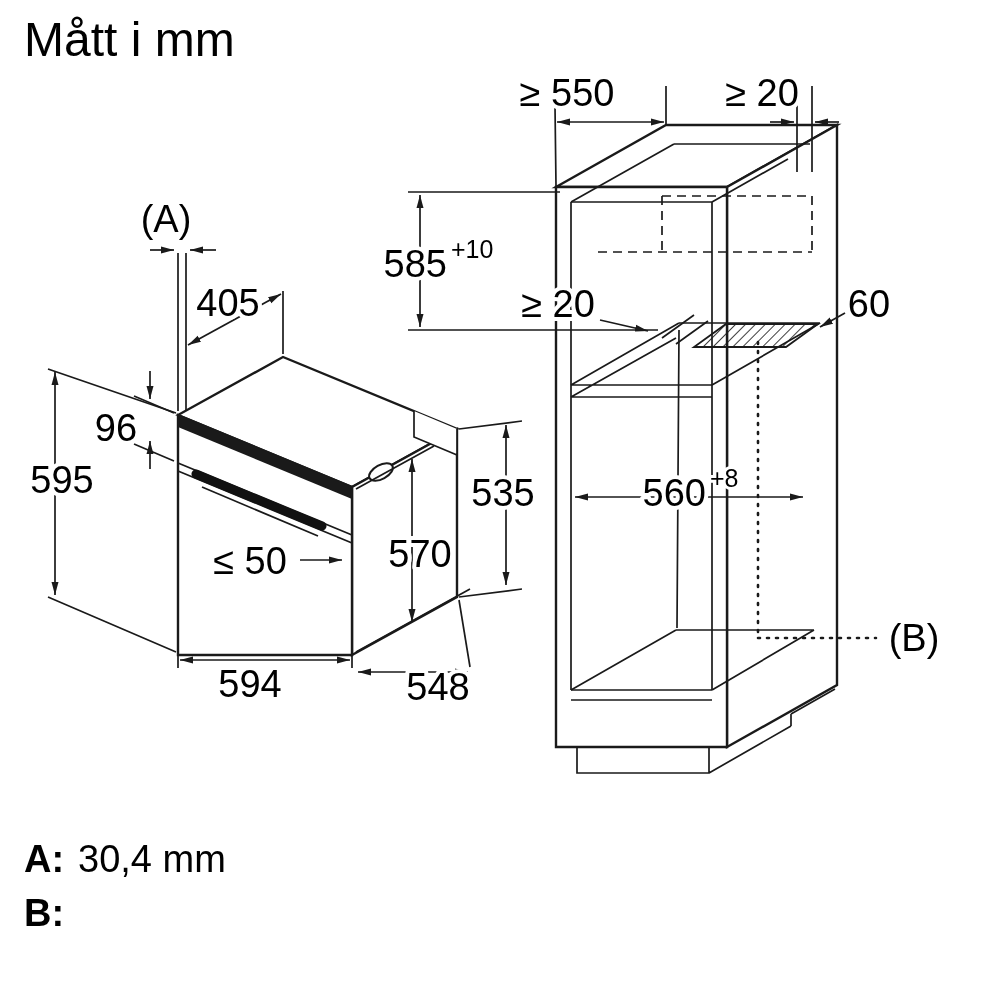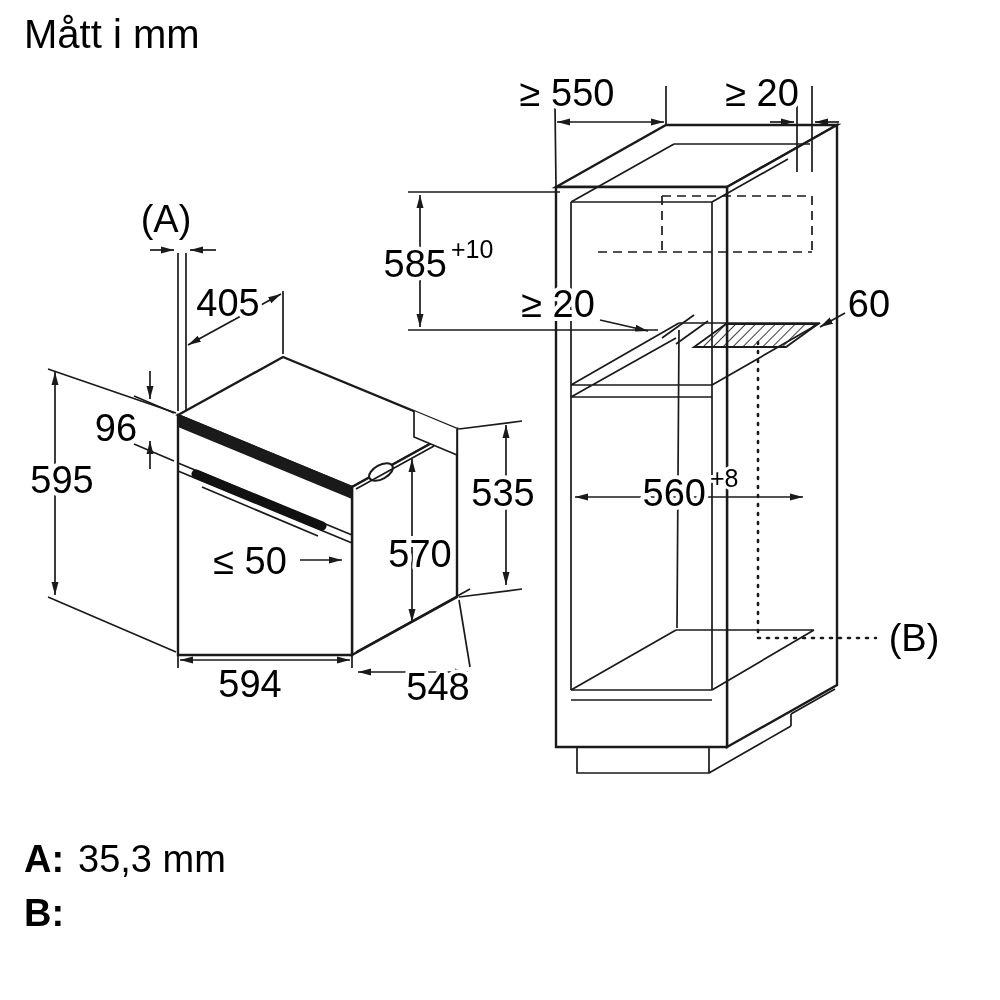--- a/index.html
+++ b/index.html
@@ -1,18 +1,18 @@
 <!DOCTYPE html>
 <html><head>
 <meta charset="utf-8">
 <style>
   html,body{margin:0;padding:0;background:#fff;}
   #stage{position:relative;width:1000px;height:1000px;background:#fff;overflow:hidden;
          font-family:"Liberation Sans",sans-serif;color:#000;}
-  .title{position:absolute;left:24px;top:12px;font-size:40px;color:#000;}
+  .title{position:absolute;left:24px;top:12px;font-size:48px;color:#000;}
   svg{position:absolute;left:0;top:0;}
   svg text{font-family:"Liberation Sans",sans-serif;fill:#000;}
   .dim{font-size:38px;paint-order:stroke;stroke:#fff;stroke-width:8px;stroke-linejoin:round;}
   .sup{font-size:25px;paint-order:stroke;stroke:#fff;stroke-width:6px;stroke-linejoin:round;}
   .lbl{font-size:38px;}
   .ln-thin{stroke:#1a1a1a;stroke-width:1.7;fill:none;}
   .face{fill:#ffffff;stroke:#1a1a1a;stroke-width:2.4;}
   .dimln{stroke:#1a1a1a;stroke-width:1.7;fill:none;}
   .dash{stroke:#1a1a1a;stroke-width:1.7;fill:none;stroke-dasharray:9 6;}
   .dots{stroke:#1a1a1a;stroke-width:2.6;fill:none;stroke-dasharray:2 7;stroke-linecap:round;}
@@ -169,20 +169,20 @@
     <g>
       <path class="dots" d="M758,342 L758,638"></path>
       <path class="dots" d="M758,638 L876,638"></path>
       <text class="lbl" x="914" y="651" text-anchor="middle">(B)</text>
     </g>
   </svg>
 
   <div class="legend">
     <div class="legend-row">
       <span class="legend-key">A:</span>
-      <span class="legend-text">35,3 mm</span>
+      <span class="legend-text">30,4 mm</span>
     </div>
     <div class="legend-row">
       <span class="legend-key">B:</span>
     </div>
   </div>
 
 </div>
 
 </body></html>

